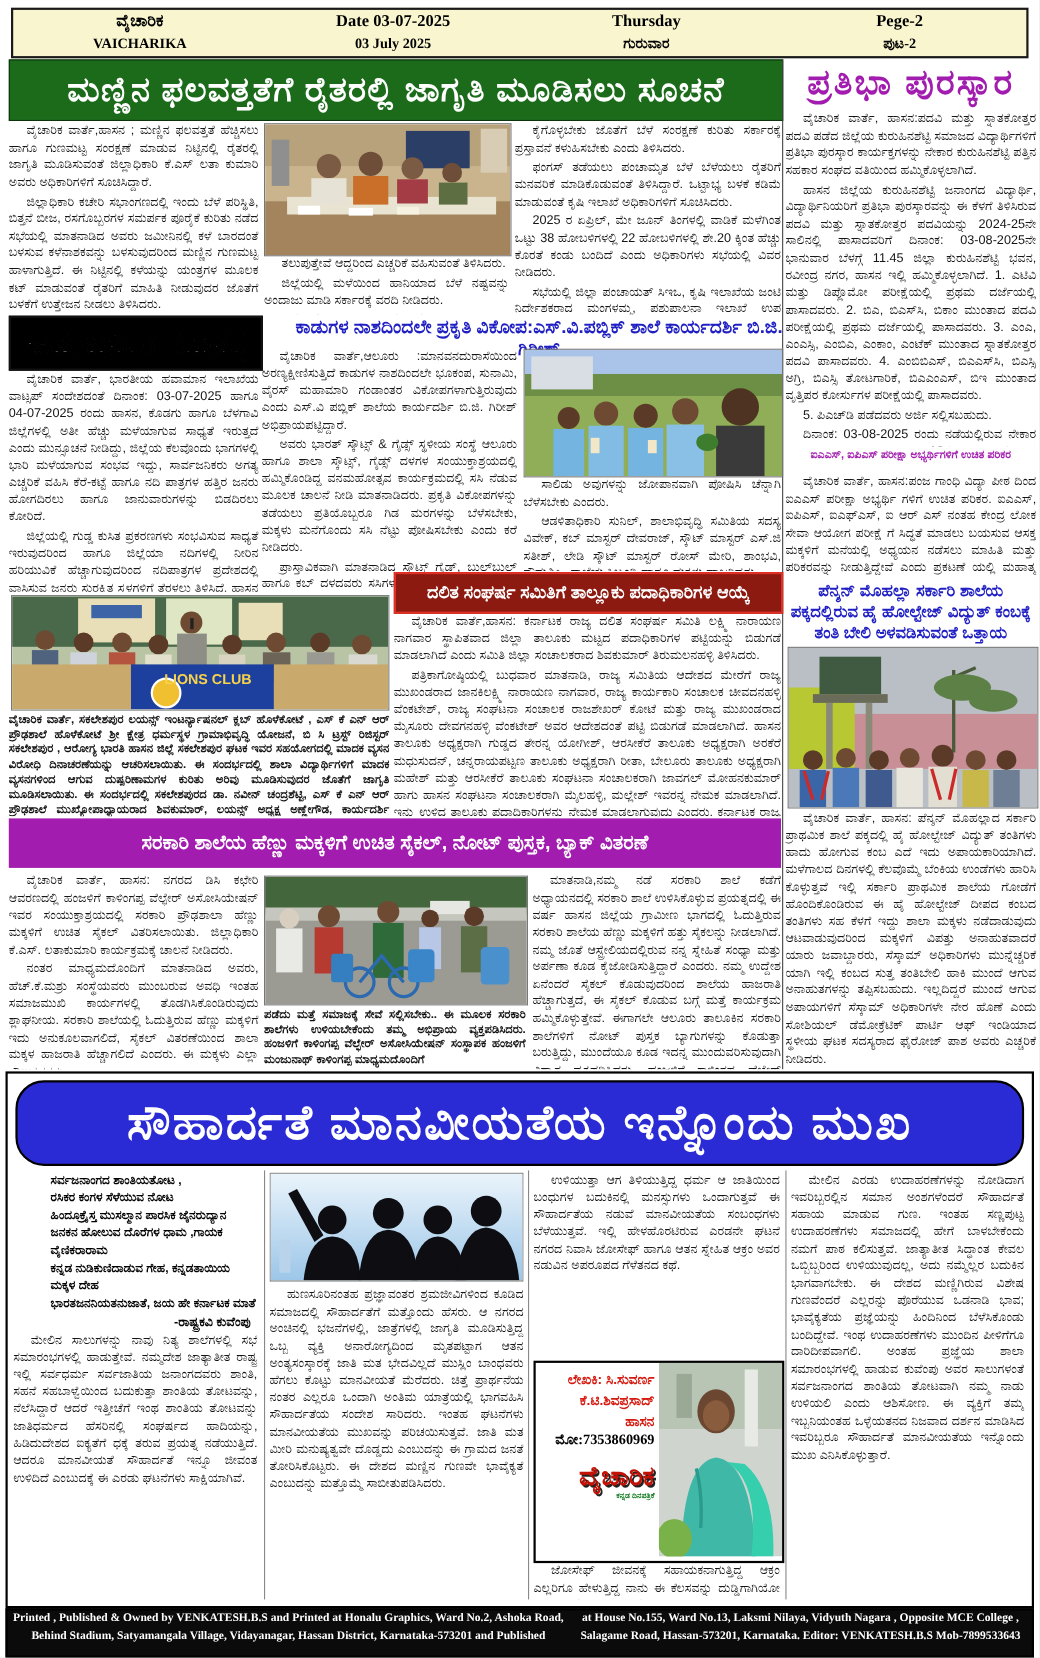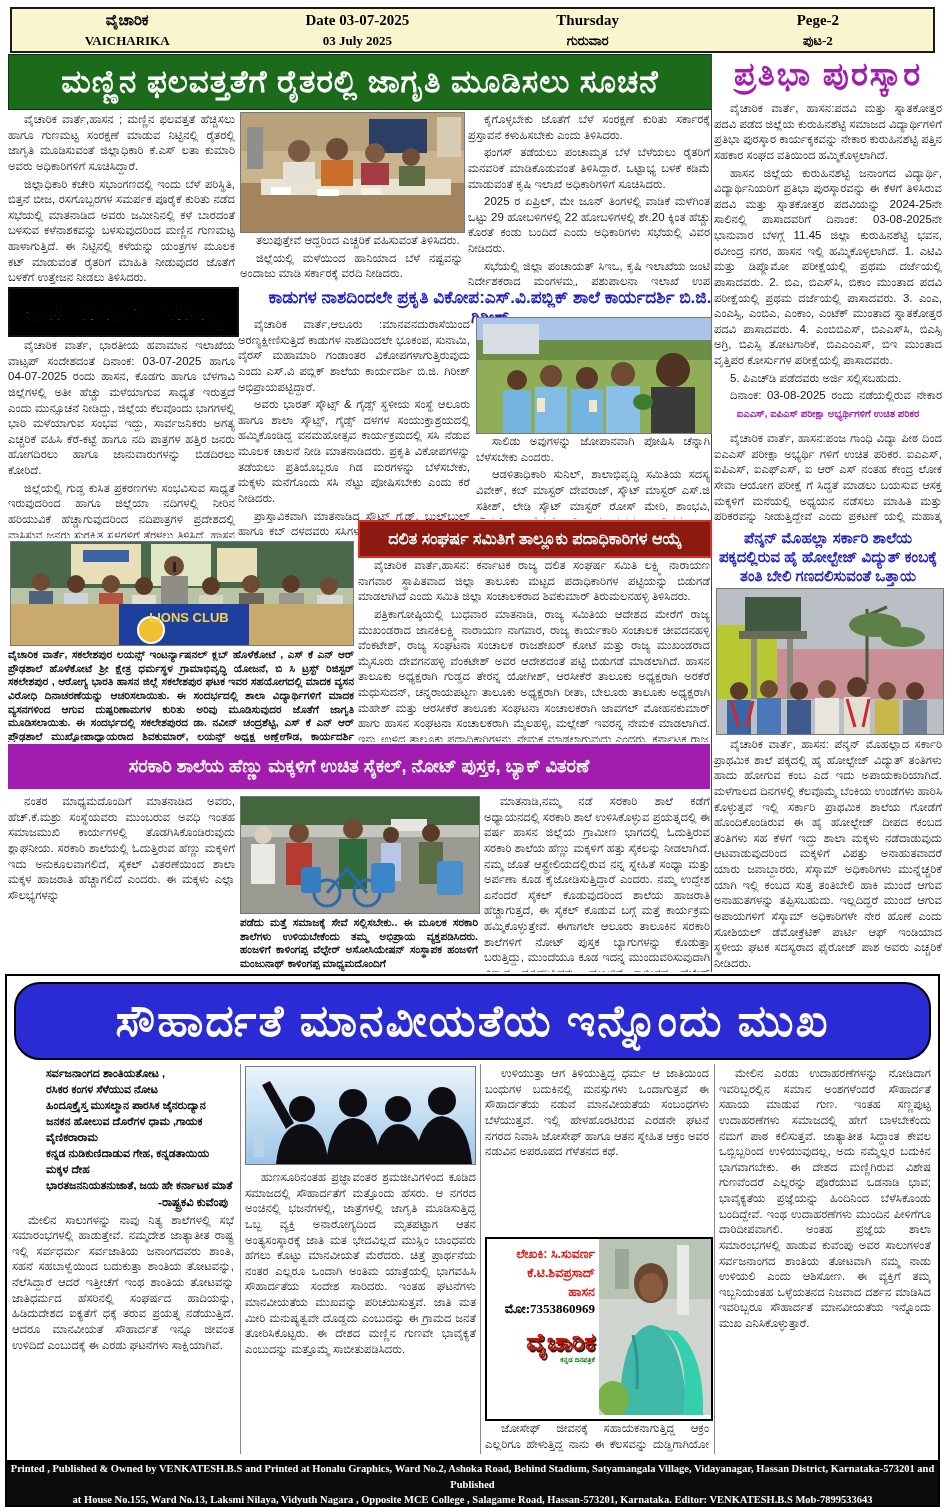--- a/index.html
+++ b/index.html
@@ -26,21 +26,21 @@
   .hl-blue-text{color:#1f1fc4;font-weight:bold;font-size:17px;text-align:center;line-height:1.15;}
   .hl-red-text{color:#a21caf;font-weight:bold;text-align:center;}
   .hl-outline{background:#000000;border:2px solid #111;display:flex;align-items:center;justify-content:center;
             font-weight:bold;font-size:27px;color:#fffef2;-webkit-text-stroke:1.3px #000;
             text-shadow:1px 0 #000,-1px 0 #000,0 1px #000,0 -1px #000;letter-spacing:1px;}
   .hl-bluebox{background:#2b2bd6;border:2px solid #000;border-radius:26px;color:#fff;display:flex;align-items:center;justify-content:center;
             font-weight:bold;font-size:44px;text-align:center;letter-spacing:2px;}
   .photo{overflow:hidden;border:1px solid #777;}
   .photo svg{display:block;}
   .bottom-box{border:2px solid #000;}
-  .footer{background:#0b0b0b;color:#fff;border:2px solid #000;display:flex;flex-direction:column;justify-content:center;
+  .footer{background:#0b0b0b;color:#fff;border:2px solid #000;display:flex;flex-direction:row;justify-content:center;
           font-family:"Liberation Serif","DejaVu Serif",serif;font-weight:bold;font-size:10.5px;text-align:center;line-height:1.5;}
   .poem div{font-weight:bold;font-size:11px;line-height:1.45;text-align:left;margin-left:34px;}
   .poet{font-weight:bold;text-align:right;font-size:11.5px;margin:2px 6px 4px 0;}
   .authorbox{border:2px solid #000;background:#fff;display:flex;}
   .authorbox .at{width:50%;padding:6px 4px;text-align:right;}
   .authorbox .at .rl{color:#d61a10;font-weight:bold;font-size:12.5px;line-height:1.5;}
   .authorbox .at .ph{color:#000;font-weight:bold;font-size:13px;font-family:"Liberation Serif",serif;}
   .logo-v{color:#c41207;font-weight:bold;font-size:24px;text-shadow:2px 2px 0 #222;margin-top:10px;
           font-family:"DejaVu Serif",serif;}
   .logo-sub{color:#0a7a1a;font-size:7px;font-weight:bold;}
@@ -103,21 +103,21 @@
   </div>
   <div class="abs txt" style="left:240px;top:233px;width:223px;height:53px;">
     <p>ತಲುಪುತ್ತೇವೆ ಆದ್ದರಿಂದ ಎಚ್ಚರಿಕೆ ವಹಿಸುವಂತೆ ತಿಳಿಸಿದರು.</p>
     <p>ಜಿಲ್ಲೆಯಲ್ಲಿ ಮಳೆಯಿಂದ ಹಾನಿಯಾದ ಬೆಳೆ ನಷ್ಟವನ್ನು ಅಂದಾಜು ಮಾಡಿ ಸರ್ಕಾರಕ್ಕೆ ವರದಿ ನೀಡಿದರು.</p>
     <p>ಜಿಲ್ಲೆಯಲ್ಲಿ ಮುಸುಕಿನ ಜೋಳಕ್ಕೆ ಬಂದಿರುವ ಸುಳಿ ರೋಗವನ್ನು ತಡೆಗಟ್ಟಲು ಮುಂಜಾಗ್ರತೆ ವಹಿಸಿ ಭವಿಷ್ಯದಲ್ಲಿ ಮರುಕಳಿಸದಂತೆ ತಡೆಯಲು ತಿಳಿಸಿದರು.</p>
   </div>
 
   <div class="abs txt" style="left:468px;top:112px;width:242px;height:174px;">
     <p>ಕೈಗೊಳ್ಳಬೇಕು ಜೊತೆಗೆ ಬೆಳೆ ಸಂರಕ್ಷಣೆ ಕುರಿತು ಸರ್ಕಾರಕ್ಕೆ ಪ್ರಸ್ತಾವನೆ ಕಳುಹಿಸಬೇಕು ಎಂದು ತಿಳಿಸಿದರು.</p>
     <p>ಫಂಗಸ್ ತಡೆಯಲು ಪಂಚಾಮೃತ ಬೆಳೆ ಬೆಳೆಯಲು ರೈತರಿಗೆ ಮನವರಿಕೆ ಮಾಡಿಕೊಡುವಂತೆ ತಿಳಿಸಿದ್ದಾರೆ. ಒಟ್ಟಾಭ್ಯ ಬಳಕೆ ಕಡಿಮೆ ಮಾಡುವಂತೆ ಕೃಷಿ ಇಲಾಖೆ ಅಧಿಕಾರಿಗಳಿಗೆ ಸೂಚಿಸಿದರು.</p>
-    <p>2025 ರ ಏಪ್ರಿಲ್, ಮೇ ಜೂನ್ ತಿಂಗಳಲ್ಲಿ ವಾಡಿಕೆ ಮಳೆಗಿಂತ ಒಟ್ಟು 29 ಹೋಬಳಿಗಳಲ್ಲಿ 22 ಹೋಬಳಿಗಳಲ್ಲಿ ಶೇ.20 ಕ್ಕಿಂತ ಹೆಚ್ಚು ಕೊರತೆ ಕಂಡು ಬಂದಿದೆ ಎಂದು ಅಧಿಕಾರಿಗಳು ಸಭೆಯಲ್ಲಿ ವಿವರ ನೀಡಿದರು.</p>
+    <p>2025 ರ ಏಪ್ರಿಲ್, ಮೇ ಜೂನ್ ತಿಂಗಳಲ್ಲಿ ವಾಡಿಕೆ ಮಳೆಗಿಂತ ಒಟ್ಟು 38 ಹೋಬಳಿಗಳಲ್ಲಿ 22 ಹೋಬಳಿಗಳಲ್ಲಿ ಶೇ.20 ಕ್ಕಿಂತ ಹೆಚ್ಚು ಕೊರತೆ ಕಂಡು ಬಂದಿದೆ ಎಂದು ಅಧಿಕಾರಿಗಳು ಸಭೆಯಲ್ಲಿ ವಿವರ ನೀಡಿದರು.</p>
     <p>ಸಭೆಯಲ್ಲಿ ಜಿಲ್ಲಾ ಪಂಚಾಯತ್ ಸಿಇಒ, ಕೃಷಿ ಇಲಾಖೆಯ ಜಂಟಿ ನಿರ್ದೇಶಕರಾದ ಮಂಗಳಮ್ಮ, ಪಶುಪಾಲನಾ ಇಲಾಖೆ ಉಪ ನಿರ್ದೇಶಕರು ಮತ್ತು ವಿವಿಧ ಇಲಾಖೆಗಳ ಅಧಿಕಾರಿಗಳು ಉಪಸ್ಥಿತರಿದ್ದರು.</p>
   </div>
 
   <div class="abs hl-outline" style="left:8px;top:287px;width:227px;height:46px;">ಸಾರ್ವಜನಿಕರ ಗಮನಕ್ಕೆ</div>
   <div class="abs txt" style="left:8px;top:338px;width:227px;height:200px;">
     <p>ವೈಚಾರಿಕ ವಾರ್ತೆ, ಭಾರತೀಯ ಹವಾಮಾನ ಇಲಾಖೆಯ ವಾಟ್ಸಪ್ ಸಂದೇಶದಂತೆ ದಿನಾಂಕ: 03-07-2025 ಹಾಗೂ 04-07-2025 ರಂದು ಹಾಸನ, ಕೊಡಗು ಹಾಗೂ ಬೆಳಗಾವಿ ಜಿಲ್ಲೆಗಳಲ್ಲಿ ಅತೀ ಹೆಚ್ಚು ಮಳೆಯಾಗುವ ಸಾಧ್ಯತೆ ಇರುತ್ತದೆ ಎಂದು ಮುನ್ಸೂಚನೆ ನೀಡಿದ್ದು, ಜಿಲ್ಲೆಯ ಕೆಲವೊಂದು ಭಾಗಗಳಲ್ಲಿ ಭಾರಿ ಮಳೆಯಾಗುವ ಸಂಭವ ಇದ್ದು, ಸಾರ್ವಜನಿಕರು ಅಗತ್ಯ ಎಚ್ಚರಿಕೆ ವಹಿಸಿ ಕೆರೆ-ಕಟ್ಟೆ ಹಾಗೂ ನದಿ ಪಾತ್ರಗಳ ಹತ್ತಿರ ಜನರು ಹೋಗದಿರಲು ಹಾಗೂ ಜಾನುವಾರುಗಳನ್ನು ಬಿಡದಿರಲು ಕೋರಿದೆ.</p>
     <p>ಜಿಲ್ಲೆಯಲ್ಲಿ ಗುಡ್ಡ ಕುಸಿತ ಪ್ರಕರಣಗಳು ಸಂಭವಿಸುವ ಸಾಧ್ಯತೆ ಇರುವುದರಿಂದ ಹಾಗೂ ಜಿಲ್ಲೆಯಾ ನದಿಗಳಲ್ಲಿ ನೀರಿನ ಹರಿಯುವಿಕೆ ಹೆಚ್ಚಾಗುವುದರಿಂದ ನದಿಪಾತ್ರಗಳ ಪ್ರದೇಶದಲ್ಲಿ ವಾಸಿಸುವ ಜನರು ಸುರಕ್ಷಿತ ಸ್ಥಳಗಳಿಗೆ ತೆರಳಲು ತಿಳಿಸಿದೆ. ಹಾಸನ ಜಿಲ್ಲಾ ವ್ಯಾಪ್ತಿಯಲ್ಲಿ ಯಾವುದೇ ಅಹಿತಕರ ಘಟನೆಗಳು ಸಂಭವಿಸದಿರುವಂತೆ ಸಹಕರಿಸಲು ಈ ಮೂಲಕ ಕೋರಿದೆ.</p>
 
   </div>
 
@@ -192,20 +192,21 @@
       <text x="178" y="80" font-family="Liberation Sans,sans-serif" font-size="13" font-weight="bold" fill="#f7d34a" text-anchor="middle">LIONS CLUB</text>
       <rect x="0" y="62" width="108" height="41" fill="#caa96d"></rect>
       <rect x="238" y="62" width="104" height="41" fill="#caa96d"></rect>
     </svg>
   </div>
   <div class="abs cap" style="left:8px;top:648px;width:346px;height:94px;">ವೈಚಾರಿಕ ವಾರ್ತೆ, ಸಕಲೇಶಪುರ ಲಯನ್ಸ್ ಇಂಟರ್ನ್ಯಾಷನಲ್ ಕ್ಲಬ್ ಹೊಳೆಕೋಟೆ , ಎಸ್ ಕೆ ಎನ್ ಆರ್ ಪ್ರೌಢಶಾಲೆ ಹೊಳೆಕೋಟೆ ಶ್ರೀ ಕ್ಷೇತ್ರ ಧರ್ಮಸ್ಥಳ ಗ್ರಾಮಾಭಿವೃದ್ಧಿ ಯೋಜನೆ, ಬಿ ಸಿ ಟ್ರಸ್ಟ್ ರಿಜಿಸ್ಟರ್ ಸಕಲೇಶಪುರ , ಆರೋಗ್ಯ ಭಾರತಿ ಹಾಸನ ಜಿಲ್ಲೆ ಸಕಲೇಶಪುರ ಘಟಕ ಇವರ ಸಹಯೋಗದಲ್ಲಿ ಮಾದಕ ವ್ಯಸನ ವಿರೋಧಿ ದಿನಾಚರಣೆಯನ್ನು ಆಚರಿಸಲಾಯಿತು. ಈ ಸಂದರ್ಭದಲ್ಲಿ ಶಾಲಾ ವಿದ್ಯಾರ್ಥಿಗಳಿಗೆ ಮಾದಕ ವ್ಯಸನಗಳಿಂದ ಆಗುವ ದುಷ್ಪರಿಣಾಮಗಳ ಕುರಿತು ಅರಿವು ಮೂಡಿಸುವುದರ ಜೊತೆಗೆ ಜಾಗೃತಿ ಮೂಡಿಸಲಾಯಿತು. ಈ ಸಂದರ್ಭದಲ್ಲಿ ಸಕಲೇಶಪುರದ ಡಾ. ನವೀನ್ ಚಂದ್ರಶೆಟ್ಟಿ, ಎಸ್ ಕೆ ಎನ್ ಆರ್ ಪ್ರೌಢಶಾಲೆ ಮುಖ್ಯೋಪಾಧ್ಯಾಯರಾದ ಶಿವಕುಮಾರ್, ಲಯನ್ಸ್ ಅಧ್ಯಕ್ಷ ಅಣ್ಣೇಗೌಡ, ಕಾರ್ಯದರ್ಶಿ ಸಂತೋಷ್, ವಿಜಯ್ ರಮೇಶ್, ನಿತೀಶ್‌ಪ್ರೇಮ್ ಅಧ್ಯಕ್ಷರುಗಳಾದ ಸಭಾಕ್ ಹರೀಶ್ ಕುಮಾರ್ ಲಯನ್ಸ್ ಕ್ಲಬ್ ಎಲ್ಲಾ ಸದಸ್ಯರುಗಳು, ಶಾಲೆಯಲ್ಲ ಶಿಕ್ಷಕರುಗಳು ಸಿಬ್ಬಂದಿ ವರ್ಗದವರು ಉಪಸ್ಥಿತರಿದ್ದರು.</div>
 
   <div class="abs hl-red-banner" style="left:8px;top:744px;width:702px;height:45px;">ಸರಕಾರಿ ಶಾಲೆಯ ಹೆಣ್ಣು ಮಕ್ಕಳಿಗೆ ಉಚಿತ ಸೈಕಲ್, ನೋಟ್ ಪುಸ್ತಕ, ಬ್ಯಾಕ್ ವಿತರಣೆ</div>
 
   <div class="abs txt" style="left:8px;top:794px;width:227px;height:178px;">
+    <p>ವೈಚಾರಿಕ ವಾರ್ತೆ, ಹಾಸನ: ನಗರದ ಡಿಸಿ ಕಛೇರಿ ಆವರಣದಲ್ಲಿ ಹಂಜಳಿಗೆ ಕಾಳಿಂಗಪ್ಪ ವೆಲ್ಫೇರ್ ಅಸೋಸಿಯೇಷನ್ ಇವರ ಸಂಯುಕ್ತಾಶ್ರಯದಲ್ಲಿ ಸರಕಾರಿ ಪ್ರೌಢಶಾಲಾ ಹೆಣ್ಣು ಮಕ್ಕಳಿಗೆ ಉಚಿತ ಸೈಕಲ್ ವಿತರಿಸಲಾಯಿತು. ಜಿಲ್ಲಾಧಿಕಾರಿ ಕೆ.ಎಸ್. ಲತಾಕುಮಾರಿ ಕಾರ್ಯಕ್ರಮಕ್ಕೆ ಚಾಲನೆ ನೀಡಿದರು.</p>
     <p>ನಂತರ ಮಾಧ್ಯಮದೊಂದಿಗೆ ಮಾತನಾಡಿದ ಅವರು, ಹೆಚ್.ಕೆ.ಮಶ್ರು ಸಂಸ್ಥೆಯವರು ಮುಂಬರುವ ಅವಧಿ ಇಂತಹ ಸಮಾಜಮುಖಿ ಕಾರ್ಯಗಳಲ್ಲಿ ತೊಡಗಿಸಿಕೊಂಡಿರುವುದು ಶ್ಲಾಘನೀಯ. ಸರಕಾರಿ ಶಾಲೆಯಲ್ಲಿ ಓದುತ್ತಿರುವ ಹೆಣ್ಣು ಮಕ್ಕಳಿಗೆ ಇದು ಅನುಕೂಲವಾಗಲಿದೆ, ಸೈಕಲ್ ವಿತರಣೆಯಿಂದ ಶಾಲಾ ಮಕ್ಕಳ ಹಾಜರಾತಿ ಹೆಚ್ಚಾಗಲಿದೆ ಎಂದರು. ಈ ಮಕ್ಕಳು ಎಲ್ಲಾ ಸೌಲಭ್ಯಗಳನ್ನು</p>
   </div>
 
   <div class="abs photo" style="left:240px;top:796px;width:238px;height:116px;">
     <svg width="238" height="116" viewBox="0 0 238 116">
       <rect width="238" height="116" fill="#9b9b94"></rect>
       <rect x="0" y="0" width="238" height="34" fill="#44663c"></rect>
       <rect x="0" y="28" width="238" height="12" fill="#c5c7be"></rect>
       <rect x="150" y="22" width="36" height="12" fill="#e6e6e2"></rect>
       <circle cx="22" cy="38" r="9" fill="#d9cfc0"></circle>
@@ -229,32 +230,32 @@
     </svg>
   </div>
   <div class="abs cap" style="left:240px;top:916px;width:238px;height:56px;">ಪಡೆದು ಮತ್ತೆ ಸಮಾಜಕ್ಕೆ ಸೇವೆ ಸಲ್ಲಿಸಬೇಕು.. ಈ ಮೂಲಕ ಸರಕಾರಿ ಶಾಲೆಗಳು ಉಳಿಯಬೇಕೆಂದು ತಮ್ಮ ಅಭಿಪ್ರಾಯ ವ್ಯಕ್ತಪಡಿಸಿದರು. ಹಂಜಳಿಗೆ ಕಾಳಿಂಗಪ್ಪ ವೆಲ್ಫೇರ್ ಅಸೋಸಿಯೇಷನ್ ಸಂಸ್ಥಾಪಕ ಹಂಜಳಿಗೆ ಮಂಜುನಾಥ್ ಕಾಳಿಂಗಪ್ಪ ಮಾಧ್ಯಮದೊಂದಿಗೆ</div>
 
   <div class="abs txt" style="left:484px;top:794px;width:226px;height:178px;">
     <p>ಮಾತನಾಡಿ,ನಮ್ಮ ನಡೆ ಸರಕಾರಿ ಶಾಲೆ ಕಡೆಗೆ ಅಧ್ಯಾಯನದಲ್ಲಿ ಸರಕಾರಿ ಶಾಲೆ ಉಳಿಸಿಕೊಳ್ಳುವ ಪ್ರಯತ್ನದಲ್ಲಿ ಈ ವರ್ಷ ಹಾಸನ ಜಿಲ್ಲೆಯ ಗ್ರಾಮೀಣ ಭಾಗದಲ್ಲಿ ಓದುತ್ತಿರುವ ಸರಕಾರಿ ಶಾಲೆಯ ಹೆಣ್ಣು ಮಕ್ಕಳಿಗೆ ಹತ್ತು ಸೈಕಲನ್ನು ನೀಡಲಾಗಿದೆ. ನಮ್ಮ ಜೊತೆ ಆಸ್ಟ್ರೇಲಿಯದಲ್ಲಿರುವ ನನ್ನ ಸ್ನೇಹಿತೆ ಸಂಧ್ಯಾ ಮತ್ತು ಅರ್ಪಣಾ ಕೂಡ ಕೈಜೋಡಿಸುತ್ತಿದ್ದಾರೆ ಎಂದರು. ನಮ್ಮ ಉದ್ದೇಶ ಏನೆಂದರೆ ಸೈಕಲ್ ಕೊಡುವುದರಿಂದ ಶಾಲೆಯ ಹಾಜರಾತಿ ಹೆಚ್ಚಾಗುತ್ತದೆ, ಈ ಸೈಕಲ್ ಕೊಡುವ ಬಗ್ಗೆ ಮತ್ತೆ ಕಾರ್ಯಕ್ರಮ ಹಮ್ಮಿಕೊಳ್ಳುತ್ತೇವೆ. ಈಗಾಗಲೇ ಆಲೂರು ತಾಲೂಕಿನ ಸರಕಾರಿ ಶಾಲೆಗಳಿಗೆ ನೋಟ್ ಪುಸ್ತಕ ಬ್ಯಾಗುಗಳನ್ನು ಕೊಡುತ್ತಾ ಬರುತ್ತಿದ್ದು, ಮುಂದೆಯೂ ಕೂಡ ಇದನ್ನ ಮುಂದುವರಿಸುವುದಾಗಿ ವಿಶ್ವಾಸ ವ್ಯಕ್ತಪಡಿಸಿದರು. ಹಂಜಳಿಗೆ ಕಾಳಿಂಗಪ್ಪ ವೆಲ್ಫೇರ್ ಅಸೋಸಿಯೇಷನ್ ಸಂಸ್ಥೆ ನಿರ್ದೇಶಕರಾದ ಹಲಸೂರು ಕಾಂತರಾಜು, ದಾಸೇಗೌಡ ಇತರರು ಉಪಸ್ಥಿತರಿದ್ದರು.</p>
   </div>
 
   <div class="abs hl-red-text" style="left:714px;top:56px;width:228px;height:42px;font-size:32px;letter-spacing:2px;">ಪ್ರತಿಭಾ ಪುರಸ್ಕಾರ</div>
   <div class="abs txt" style="left:714px;top:101px;width:228px;height:305px;">
-    <p>ವೈಚಾರಿಕ ವಾರ್ತೆ, ಹಾಸನ:ಪದವಿ ಮತ್ತು ಸ್ನಾತಕೋತ್ತರ ಪದವಿ ಪಡೆದ ಜಿಲ್ಲೆಯ ಕುರುಹಿನಶೆಟ್ಟಿ ಸಮಾಜದ ವಿದ್ಯಾರ್ಥಿಗಳಿಗೆ ಪ್ರತಿಭಾ ಪುರಸ್ಕಾರ ಕಾರ್ಯಕ್ಶಕವನ್ನು ನೇಕಾರ ಕುರುಹಿನಶೆಟ್ಟಿ ಪತ್ತಿನ ಸಹಕಾರ ಸಂಘದ ವತಿಯಿಂದ ಹಮ್ಮಿಕೊಳ್ಳಲಾಗಿದೆ.</p>
+    <p>ವೈಚಾರಿಕ ವಾರ್ತೆ, ಹಾಸನ:ಪದವಿ ಮತ್ತು ಸ್ನಾತಕೋತ್ತರ ಪದವಿ ಪಡೆದ ಜಿಲ್ಲೆಯ ಕುರುಹಿನಶೆಟ್ಟಿ ಸಮಾಜದ ವಿದ್ಯಾರ್ಥಿಗಳಿಗೆ ಪ್ರತಿಭಾ ಪುರಸ್ಕಾರ ಕಾರ್ಯಕ್ತಗಳನ್ನು ನೇಕಾರ ಕುರುಹಿನಶೆಟ್ಟಿ ಪತ್ತಿನ ಸಹಕಾರ ಸಂಘದ ವತಿಯಿಂದ ಹಮ್ಮಿಕೊಳ್ಳಲಾಗಿದೆ.</p>
     <p>ಹಾಸನ ಜಿಲ್ಲೆಯ ಕುರುಹಿನಶೆಟ್ಟಿ ಜನಾಂಗದ ವಿದ್ಯಾರ್ಥಿ, ವಿದ್ಯಾರ್ಥಿನಿಯರಿಗೆ ಪ್ರತಿಭಾ ಪುರಸ್ಕಾರವನ್ನು ಈ ಕೆಳಗೆ ತಿಳಿಸಿರುವ ಪದವಿ ಮತ್ತು ಸ್ನಾತಕೋತ್ತರ ಪದವಿಯನ್ನು 2024-25ನೇ ಸಾಲಿನಲ್ಲಿ ಪಾಸಾದವರಿಗೆ ದಿನಾಂಕ: 03-08-2025ನೇ ಭಾನುವಾರ ಬೆಳಗ್ಗೆ 11.45 ಜಿಲ್ಲಾ ಕುರುಹಿನಶೆಟ್ಟಿ ಭವನ, ರವೀಂದ್ರ ನಗರ, ಹಾಸನ ಇಲ್ಲಿ ಹಮ್ಮಿಕೊಳ್ಳಲಾಗಿದೆ. 1. ಎಟಿವಿ ಮತ್ತು ಡಿಪ್ಲೊಮೋ ಪರೀಕ್ಷೆಯಲ್ಲಿ ಪ್ರಥಮ ದರ್ಜೆಯಲ್ಲಿ ಪಾಸಾದವರು. 2. ಬಿಎ, ಬಿಎಸ್‌ಸಿ, ಬಿಕಾಂ ಮುಂತಾದ ಪದವಿ ಪರೀಕ್ಷೆಯಲ್ಲಿ ಪ್ರಥಮ ದರ್ಜೆಯಲ್ಲಿ ಪಾಸಾದವರು. 3. ಎಂಎ, ಎಂಎಸ್ಸಿ, ಎಂಬಿಎ, ಎಂಕಾಂ, ಎಂಟೆಕ್ ಮುಂತಾದ ಸ್ನಾತಕೋತ್ತರ ಪದವಿ ಪಾಸಾದವರು. 4. ಎಂಬಿಬಿಎಸ್, ಬಿಎಎಸ್‌ಸಿ, ಬಿಎಸ್ಸಿ ಅಗ್ರಿ, ಬಿಎಸ್ಸಿ ತೋಟಗಾರಿಕೆ, ಬಿಎಎಂಎಸ್, ಬಿಇ ಮುಂತಾದ ವೃತ್ತಿಪರ ಕೋರ್ಸುಗಳ ಪರೀಕ್ಷೆಯಲ್ಲಿ ಪಾಸಾದವರು.</p>
     <p>5. ಪಿಎಚ್‌ಡಿ ಪಡೆದವರು ಅರ್ಜಿ ಸಲ್ಲಿಸಬಹುದು.</p>
     <p>ದಿನಾಂಕ: 03-08-2025 ರಂದು ನಡೆಯಲ್ಲಿರುವ ನೇಕಾರ ಪತ್ತಿನ ಸಹಕಾರ ಸಂಘದ 12ನೇ ವಾರ್ಷಿಕೋತ್ಸವ ಸಮಾರಂಭದಲ್ಲಿ ಪ್ರತಿಭಾ ಪುರಸ್ಕಾರವನ್ನು ನೀಡಲಾಗುವುದು.</p>
   </div>
 
   <div class="abs hl-red-text" style="left:714px;top:408px;width:228px;height:21px;font-size:10px;">ಐಎಎಸ್, ಐಪಿಎಸ್ ಪರೀಕ್ಷಾ ಅಭ್ಯರ್ಥಿಗಳಿಗೆ ಉಚಿತ ಪರಿಕರ</div>
   <div class="abs txt" style="left:714px;top:431px;width:228px;height:96px;">
     <p>ವೈಚಾರಿಕ ವಾರ್ತೆ, ಹಾಸನ:ಪಂಜ ಗಾಂಧಿ ವಿದ್ಯಾ ಪೀಠ ದಿಂದ ಐಎಎಸ್ ಪರೀಕ್ಷಾ ಅಭ್ಯರ್ಥಿ ಗಳಿಗೆ ಉಚಿತ ಪರಿಕರ. ಐಎಎಸ್, ಐಪಿಎಸ್, ಐಎಫ್‌ಎಸ್, ಐ ಆರ್ ಎಸ್ ನಂತಹ ಕೇಂದ್ರ ಲೋಕ ಸೇವಾ ಆಯೋಗ ಪರೀಕ್ಷೆ ಗೆ ಸಿದ್ಧತೆ ಮಾಡಲು ಬಯಸುವ ಆಸಕ್ತ ಮಕ್ಕಳಿಗೆ ಮನೆಯಲ್ಲಿ ಅಧ್ಯಯನ ನಡೆಸಲು ಮಾಹಿತಿ ಮತ್ತು ಪರಿಕರವನ್ನು ನೀಡುತ್ತಿದ್ದೇವೆ ಎಂದು ಪ್ರಕಟಣೆ ಯಲ್ಲಿ ಮಹಾತ್ಮ ಗಾಂಧಿ ವಿದ್ಯಾ ಪೀಠ, ಪಂಜ ಇದರ ಮುಖ್ಯಸ್ಥರಾದ ಪುರುಷೋತ್ತಮ ಮುಂಡೂರು ತಿಳಿಸಿರುತ್ತಾರೆ. ಈ ಕೆಳಗೆ ನೀಡಿರುವ ಮೊಬೈಲ್ ನಂಬರಿಗೆ ಸಂಪರ್ಕಿಸಿ ಮಾಹಿತಿ ಪಡೆದುಕೊಳ್ಳಿ.9449451328.</p>
   </div>
 
-  <div class="abs hl-blue-text" style="left:714px;top:529px;width:228px;height:56px;font-size:15px;line-height:1.25;">ಪೆನ್ಶನ್ ಮೊಹಲ್ಲಾ ಸರ್ಕಾರಿ ಶಾಲೆಯ ಪಕ್ಕದಲ್ಲಿರುವ ಹೈ ಹೋಲ್ಟೇಜ್ ವಿದ್ಯುತ್ ಕಂಬಕ್ಕೆ ತಂತಿ ಬೇಲಿ ಗಣದಲಿಸುವಂತೆ ಒತ್ತಾಯ</div>
+  <div class="abs hl-blue-text" style="left:714px;top:529px;width:228px;height:56px;font-size:15px;line-height:1.25;">ಪೆನ್ಶನ್ ಮೊಹಲ್ಲಾ ಸರ್ಕಾರಿ ಶಾಲೆಯ ಪಕ್ಕದಲ್ಲಿರುವ ಹೈ ಹೋಲ್ಟೇಜ್ ವಿದ್ಯುತ್ ಕಂಬಕ್ಕೆ ತಂತಿ ಬೇಲಿ ಅಳವಡಿಸುವಂತೆ ಒತ್ತಾಯ</div>
 
   <div class="abs photo" style="left:716px;top:588px;width:226px;height:145px;">
     <svg width="226" height="145" viewBox="0 0 226 145">
       <rect width="226" height="145" fill="#b9bfc4"></rect>
       <rect x="0" y="60" width="226" height="50" fill="#c98f96"></rect>
       <rect x="0" y="36" width="60" height="74" fill="#b7c832"></rect>
       <path d="M150 20 L150 95 M142 30 L170 18 M148 40 L178 32" stroke="#4a5a3a" stroke-width="3" fill="none"></path>
       <ellipse cx="158" cy="36" rx="26" ry="12" fill="#5c8046"></ellipse>
       <ellipse cx="186" cy="48" rx="22" ry="10" fill="#5c8046"></ellipse>
       <rect x="28" y="8" width="56" height="34" fill="#3f5a40"></rect>

